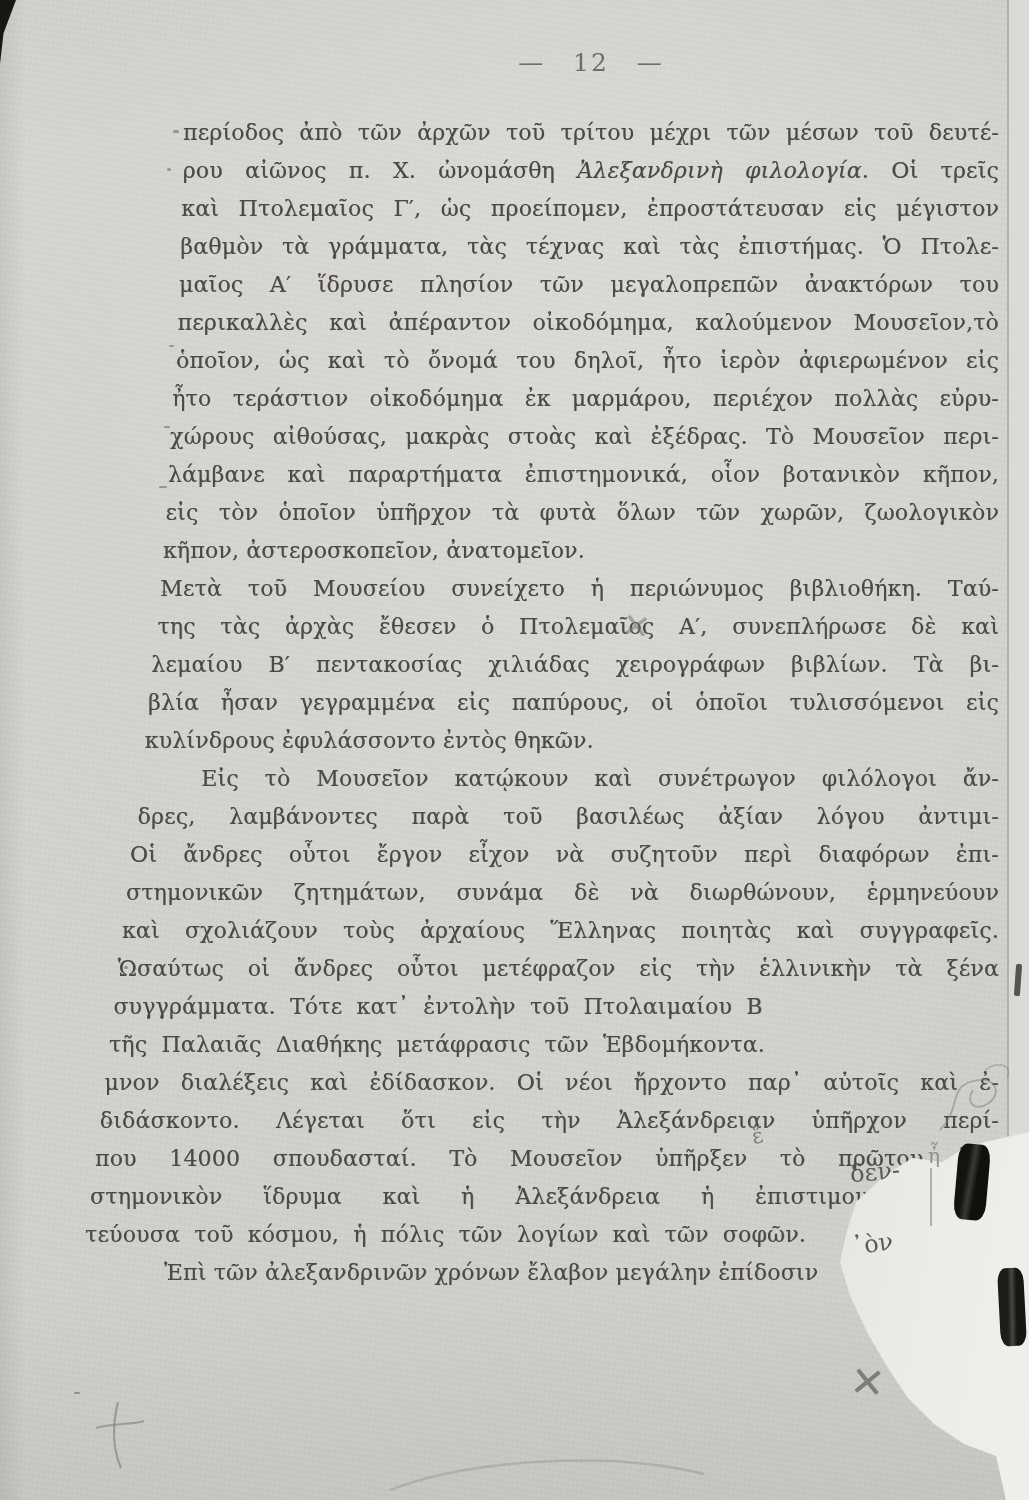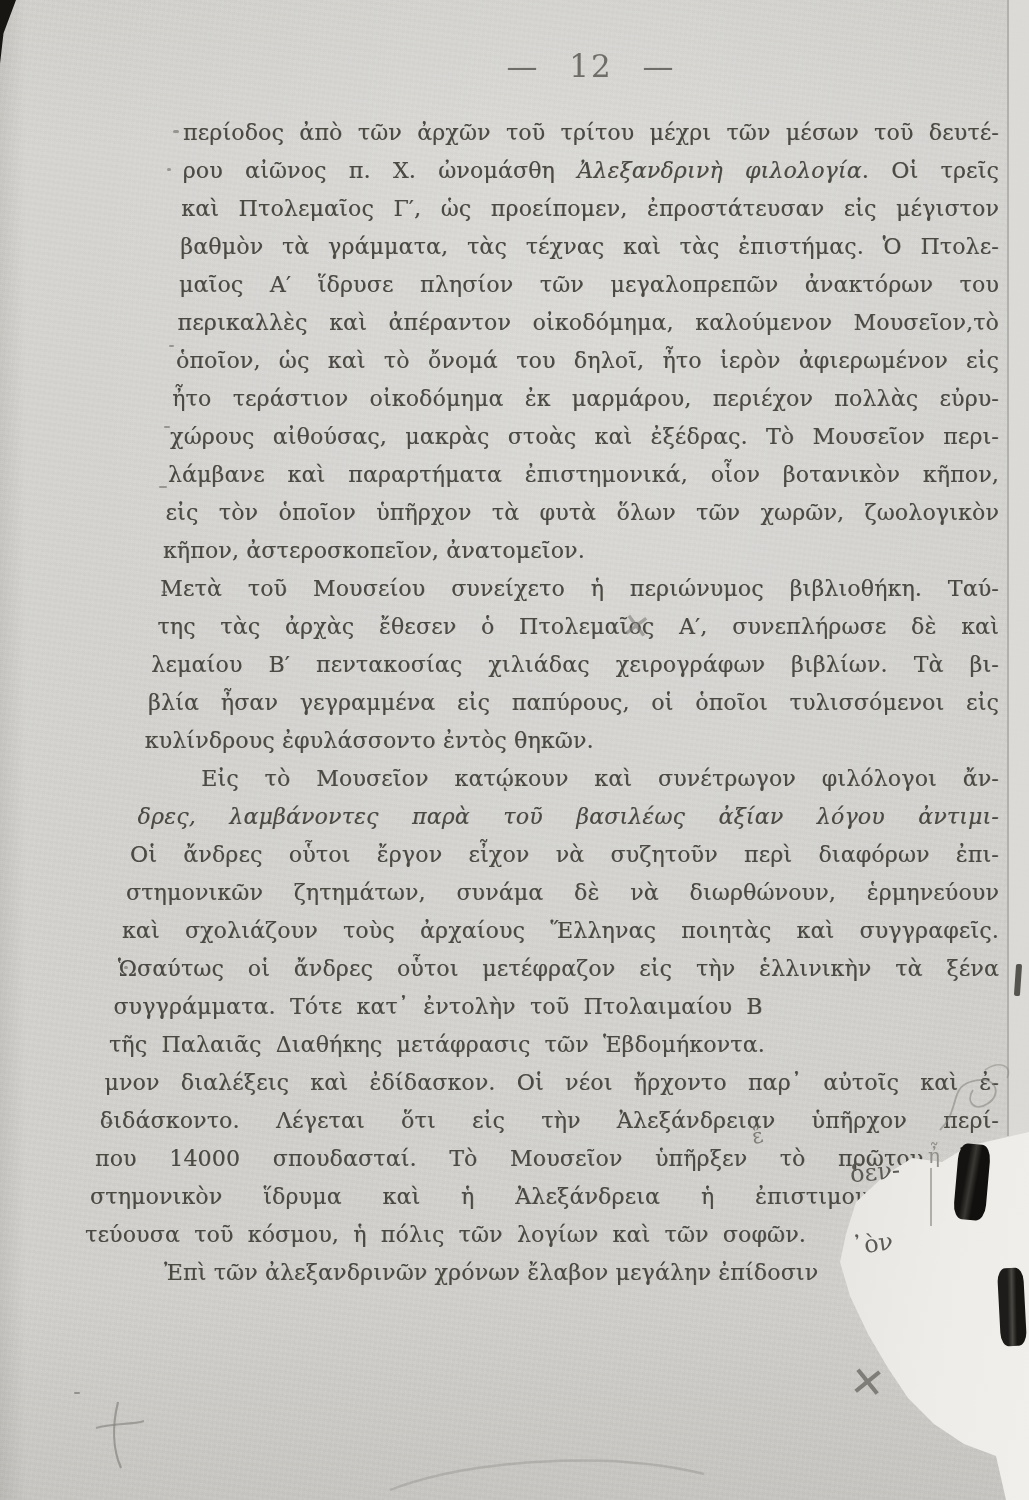--- a/index.html
+++ b/index.html
@@ -19,21 +19,21 @@
   }
   .grain {
     position:absolute; inset:0; pointer-events:none;
     background-image:
       repeating-linear-gradient(8deg,  rgba(255,255,255,0.012) 0 3px, rgba(40,40,34,0.016) 3px 6px),
       repeating-linear-gradient(98deg, rgba(255,255,255,0.010) 0 2px, rgba(60,58,52,0.013) 2px 5px);
   }
   
   .header {
     position:absolute; left:183px; top:48px; width:816px;
-    text-align:center; font-size:31px; color:#6f6d67;
+    text-align:center; font-size:25px; color:#6f6d67;
     letter-spacing:2px; word-spacing:18px;
   }
   
   .textblock {
     position:absolute; left:183px; top:114px; width:816px;
     font-size:22px; line-height:38px; color:#4a4942;
     text-shadow:0.4px 0.3px 0.6px rgba(68,66,60,0.45);
     letter-spacing:0.2px;
   }
   .bline { height:38px; text-align:justify; text-align-last:justify; }
@@ -125,21 +125,21 @@
       <div class="bline" style="margin-left: -12.9px;"><span>χώρους αἰθούσας, μακρὰς στοὰς καὶ ἐξέδρας. Τὸ Μουσεῖον περι-</span></div>
       <div class="bline" style="margin-left: -15.1px;"><span>λάμβανε καὶ παραρτήματα ἐπιστημονικά, οἷον βοτανικὸν κῆπον,</span></div>
       <div class="bline" style="margin-left: -17.5px;"><span>εἰς τὸν ὁποῖον ὑπῆρχον τὰ φυτὰ ὅλων τῶν χωρῶν, ζωολογικὸν</span></div>
       <div class="bline nj" style="margin-left: -20.1px;"><span>κῆπον, ἀστεροσκοπεῖον, ἀνατομεῖον.</span></div>
       <div class="bline" style="margin-left: -22.8px;"><span>Μετὰ τοῦ Μουσείου συνείχετο ἡ περιώνυμος βιβλιοθήκη. Ταύ-</span></div>
       <div class="bline" style="margin-left: -25.6px;"><span>της τὰς ἀρχὰς ἔθεσεν ὁ Πτολεμαῖος Α′, συνεπλήρωσε δὲ καὶ</span></div>
       <div class="bline" style="margin-left: -31.7px;"><span>λεμαίου Β′ πεντακοσίας χιλιάδας χειρογράφων βιβλίων. Τὰ βι-</span></div>
       <div class="bline" style="margin-left: -34.9px;"><span>βλία ἦσαν γεγραμμένα εἰς παπύρους, οἱ ὁποῖοι τυλισσόμενοι εἰς</span></div>
       <div class="bline nj" style="margin-left: -38.3px;"><span>κυλίνδρους ἐφυλάσσοντο ἐντὸς θηκῶν.</span></div>
       <div class="bline ind2" style="margin-left: -41.8px;"><span>Εἰς τὸ Μουσεῖον κατῴκουν καὶ συνέτρωγον φιλόλογοι ἄν-</span></div>
-      <div class="bline" style="margin-left: -45.4px; font-style: italic;"><span>δρες, λαμβάνοντες παρὰ τοῦ βασιλέως ἀξίαν λόγου ἀντιμι-</span></div>
+      <div class="bline" style="margin-left: -45.4px;"><span>δρες, λαμβάνοντες παρὰ τοῦ βασιλέως ἀξίαν λόγου ἀντιμι-</span></div>
       <div class="bline" style="margin-left: -53px;"><span>Οἱ ἄνδρες οὗτοι ἔργον εἶχον νὰ συζητοῦν περὶ διαφόρων ἐπι-</span></div>
       <div class="bline" style="margin-left: -57px;"><span>στημονικῶν ζητημάτων, συνάμα δὲ νὰ διωρθώνουν, ἑρμηνεύουν</span></div>
       <div class="bline" style="margin-left: -61.1px;"><span>καὶ σχολιάζουν τοὺς ἀρχαίους Ἕλληνας ποιητὰς καὶ συγγραφεῖς.</span></div>
       <div class="bline" style="margin-left: -65.3px;"><span>Ὡσαύτως οἱ ἄνδρες οὗτοι μετέφραζον εἰς τὴν ἑλλινικὴν τὰ ξένα</span></div>
       <div class="bline nj stretch" style="margin-left: -69.6px; text-align: center;"><span>συγγράμματα. Τότε κατ᾽ ἐντολὴν τοῦ Πτολαιμαίου Β</span></div>
       <div class="bline nj stretch" style="margin-left: -74px;"><span>τῆς Παλαιᾶς Διαθήκης μετάφρασις τῶν Ἑβδομήκοντα.</span></div>
       <div class="bline" style="margin-left: -78.6px;"><span>μνον διαλέξεις καὶ ἐδίδασκον. Οἱ νέοι ἤρχοντο παρ᾽ αὐτοῖς καὶ ἐ-</span></div>
       <div class="bline" style="margin-left: -83.3px;"><span>διδάσκοντο. Λέγεται ὅτι εἰς τὴν Ἀλεξάνδρειαν ὑπῆρχον περί-</span></div>
       <div class="bline" style="margin-left: -88px;"><span>που 14000 σπουδασταί. Τὸ Μουσεῖον ὑπῆρξεν τὸ πρῶτον ἐπι-</span></div>
       <div class="bline" style="margin-left: -92.9px;"><span>στημονικὸν ἵδρυμα καὶ ἡ Ἀλεξάνδρεια ἡ ἐπιστιμονικὴ πρω-</span></div>

